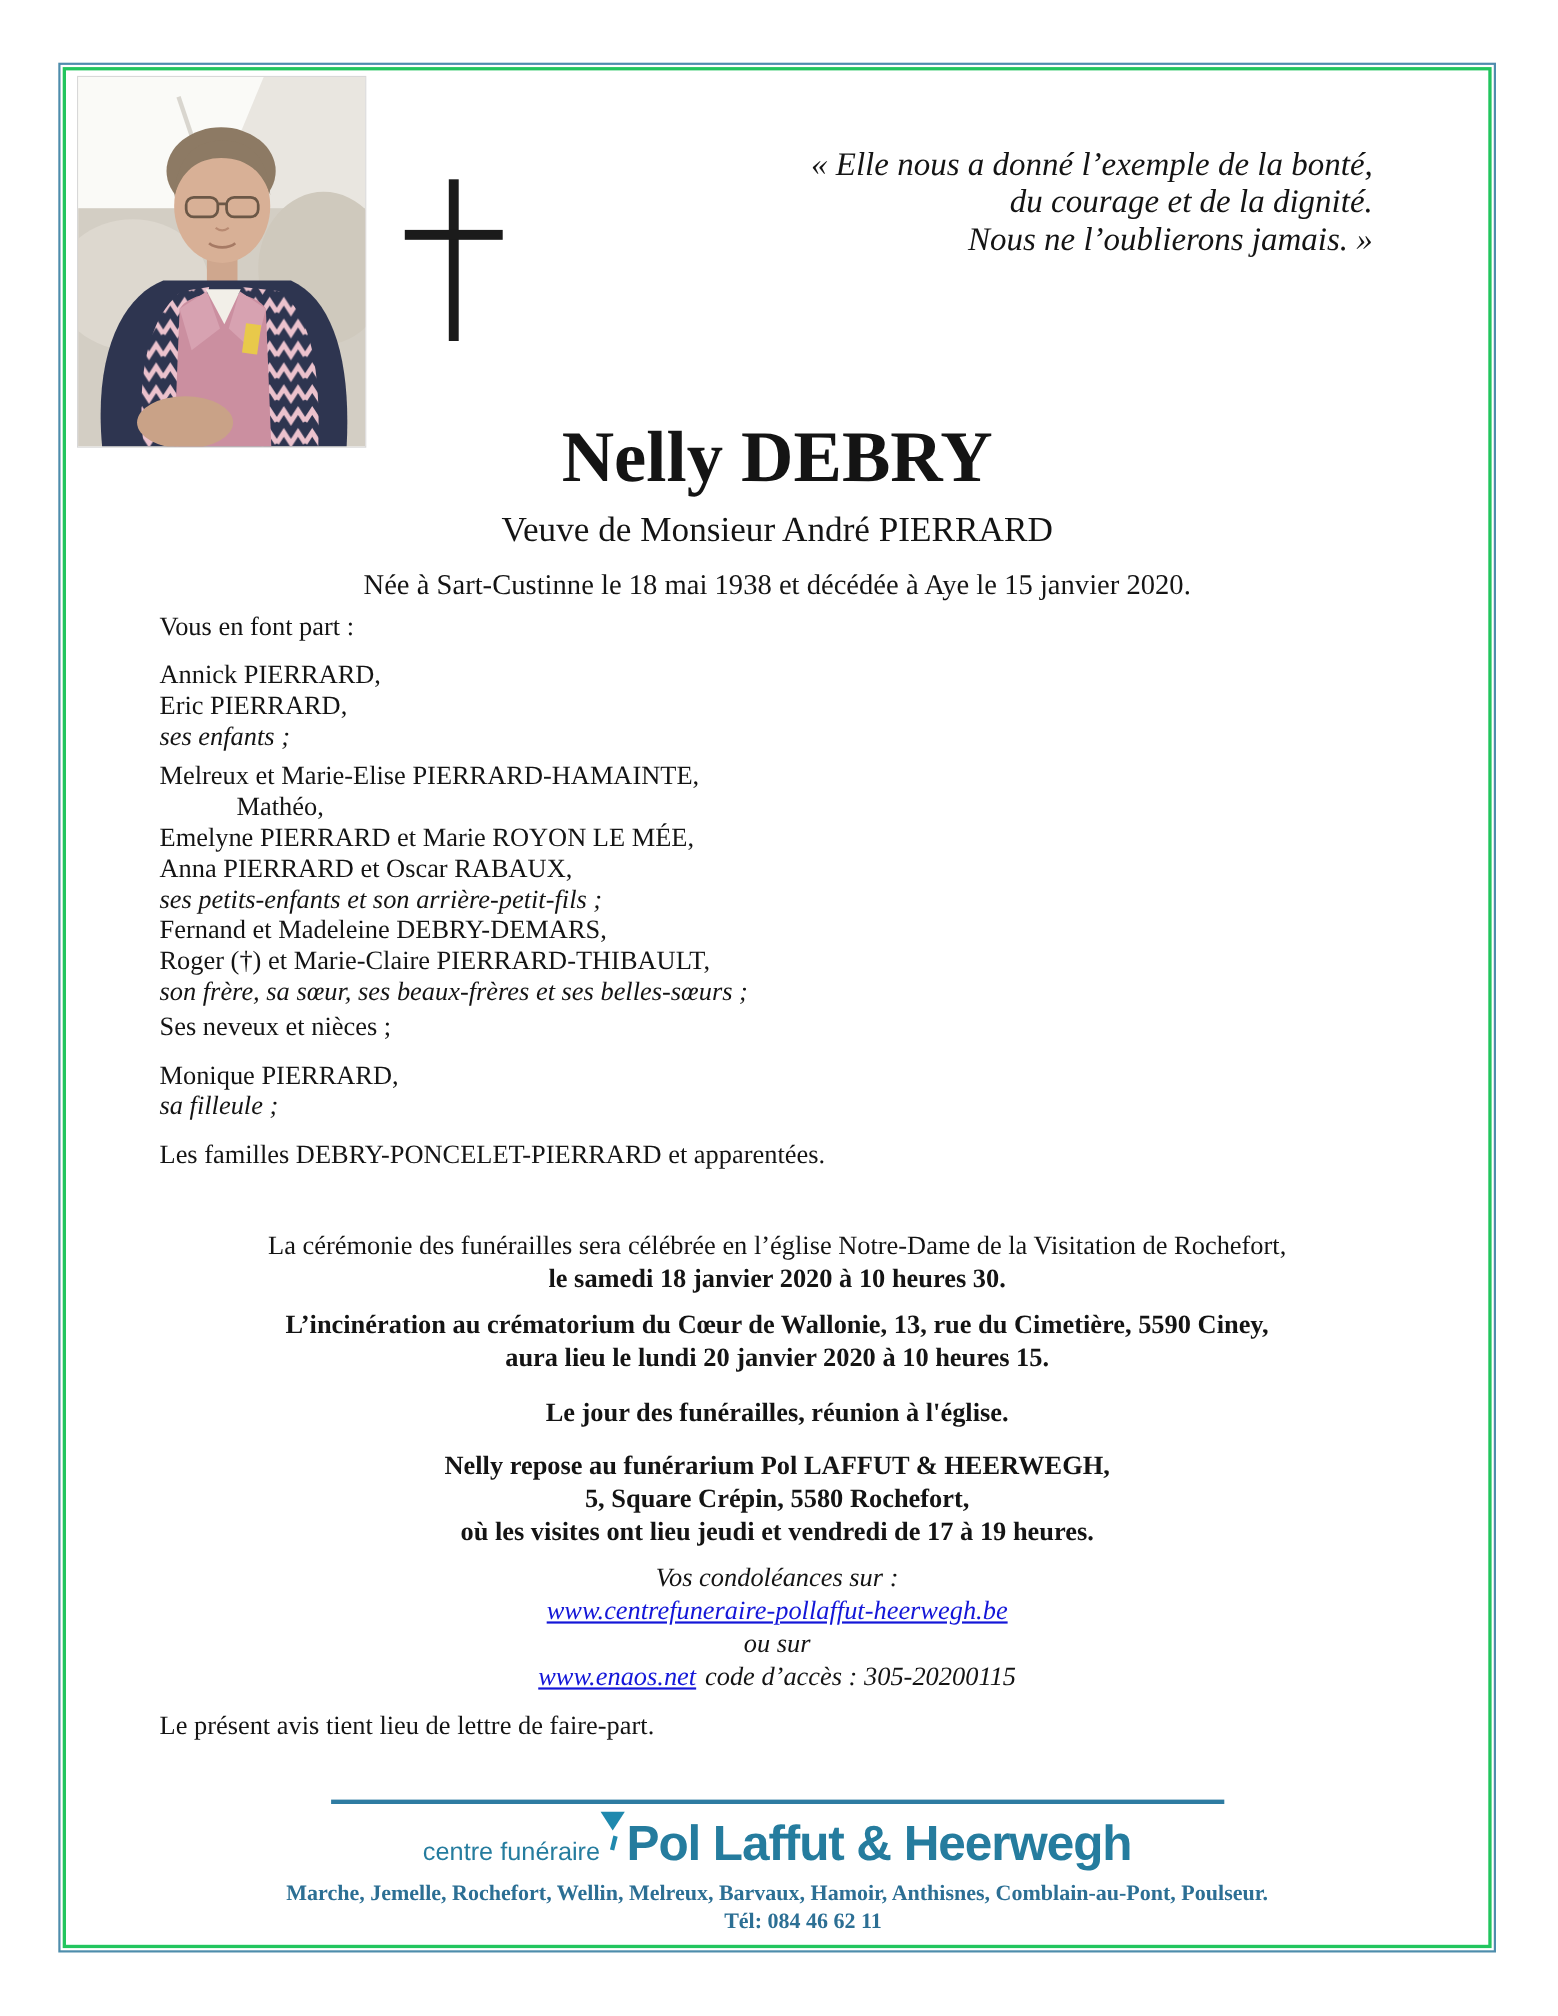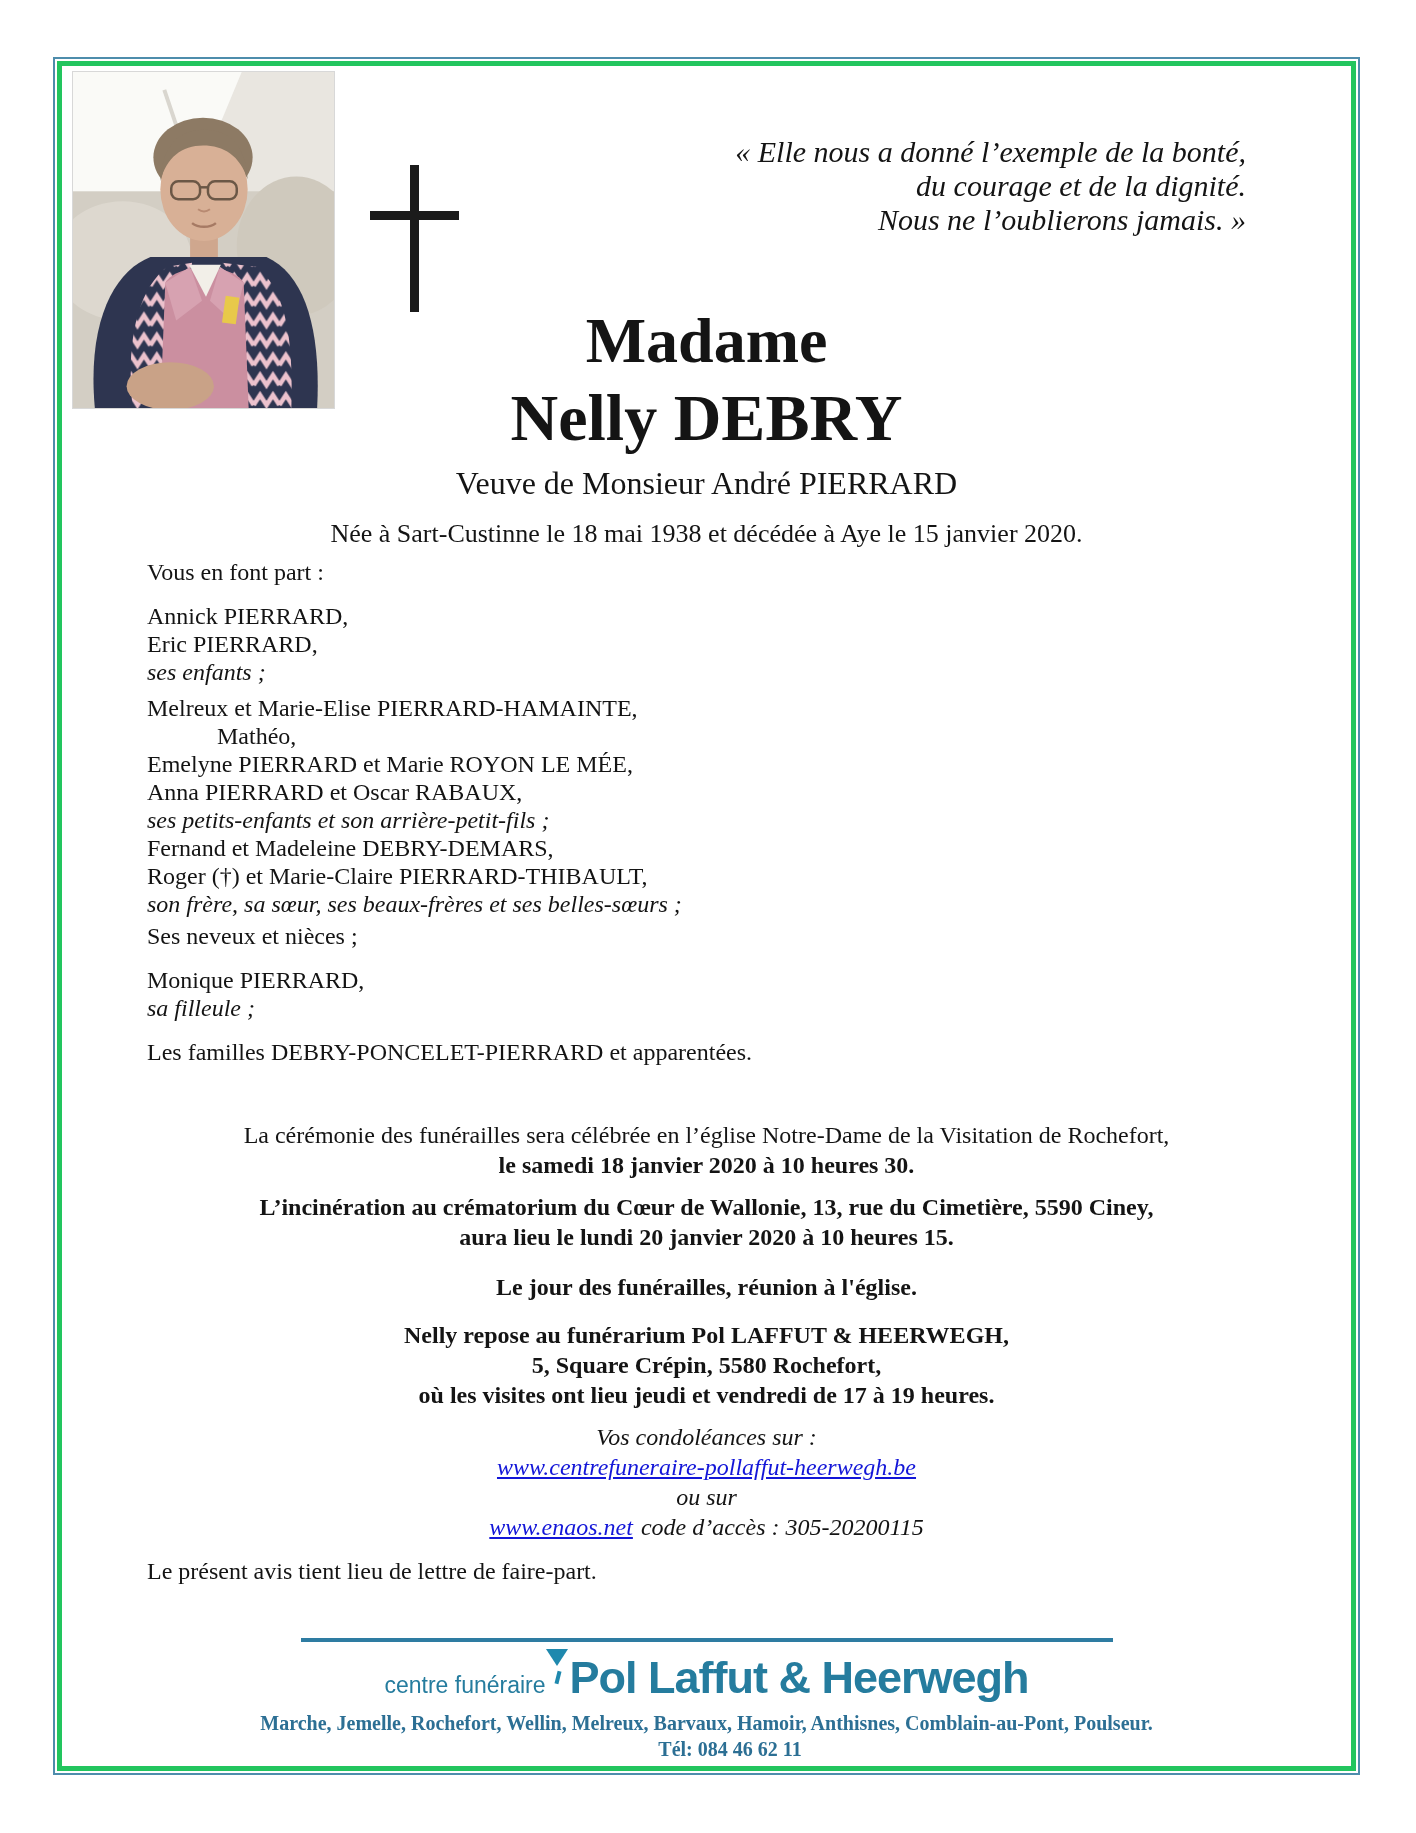--- a/index.html
+++ b/index.html
@@ -14,21 +14,21 @@
   }
   .border-outer {
     position:absolute; left:53px; top:57px;
     width:1307px; height:1718px;
     border:2px solid #4E8DAC;
     padding:2px;
   }
   .border-inner {
     position:relative;
     width:100%; height:100%;
-    border:5px solid #22c55e;
+    border:3px solid #22c55e;
   }
   .photo {
     position:absolute; left:10px; top:5px;
     width:263px; height:338px;
     border:1px solid #d8d8d8;
   }
   .photo svg { display:block; width:100%; height:100%; }
   .cross-v { position:absolute; left:348px; top:99px;  width:9px;  height:147px; background:#1b1b1b; }
   .cross-h { position:absolute; left:308px; top:145px; width:89px; height:9px;  background:#1b1b1b; }
   .quote {
@@ -149,21 +149,20 @@
         <div class="cross-v"></div>
         <div class="cross-h"></div>
       </div>
 
       <div class="quote">
         <div>« Elle nous a donné l’exemple de la bonté,</div>
         <div>du courage et de la dignité.</div>
         <div>Nous ne l’oublierons jamais. »</div>
       </div>
 
-      <div class="centered t-madame">Madame</div>
       <div class="centered t-nelly">Nelly DEBRY</div>
       <div class="centered t-veuve">Veuve de Monsieur André PIERRARD</div>
       <div class="centered t-nee">Née à Sart-Custinne le 18 mai 1938 et décédée à Aye le 15 janvier 2020.</div>
 
       <div class="family">
         <div>Vous en font part :</div>
         <div class="mt16">Annick PIERRARD,</div>
         <div>Eric PIERRARD,</div>
         <div class="rightlbl">ses enfants ;</div>
         <div class="mt8">Melreux et Marie-Elise PIERRARD-HAMAINTE,</div>

